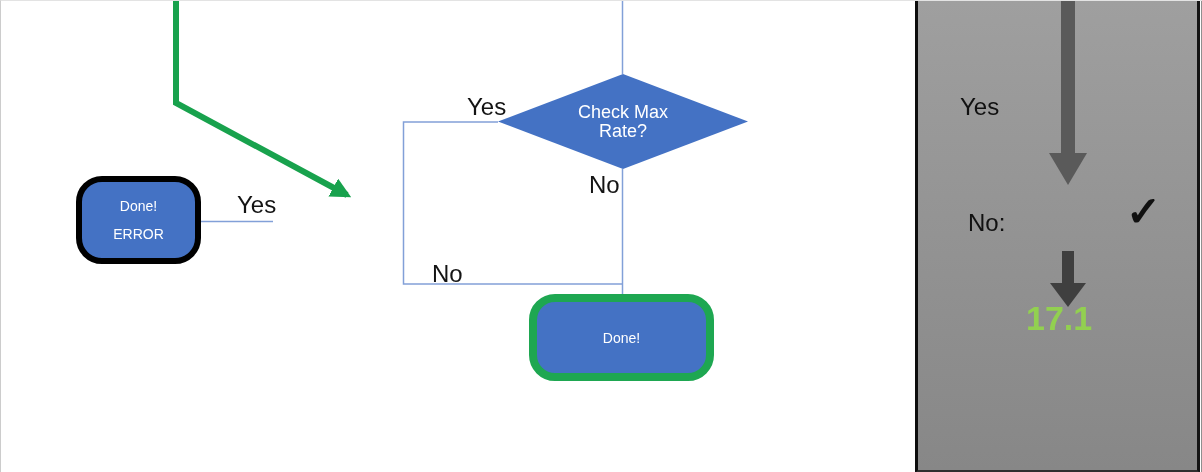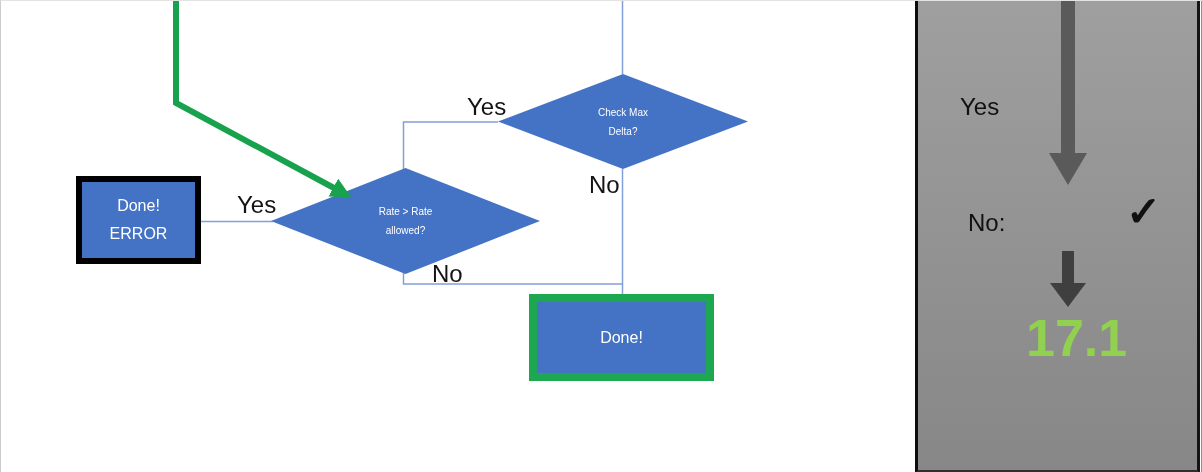--- a/index.html
+++ b/index.html
@@ -11,72 +11,66 @@
     background:#ffffff;
     border-top:1px solid #e3e3e3;
     border-left:1px solid #cccccc;
     box-sizing:border-box;
   }
   svg.layer{position:absolute;left:0;top:0;pointer-events:none;}
   .connectors{z-index:1;}
   .shape{position:absolute;z-index:2;display:flex;align-items:center;justify-content:center;
          text-align:center;color:#ffffff;box-sizing:border-box;}
   .diamond{background:#4472C4;clip-path:polygon(50% 0,100% 50%,50% 100%,0 50%);
-           font-size:10px;line-height:19px;}
-  .proc{background:#4472C4;font-size:16px;line-height:28px;}
+           font-size:18px;line-height:19px;}
+  .proc{background:#4472C4;font-size:14px;line-height:28px;border-radius:26px;}
   .proc.error{border:6px solid #000000;}
   .proc.done{border:8px solid #1EA751;}
   .greenline{z-index:3;}
   .lbl{position:absolute;z-index:4;font-size:24px;color:#141414;white-space:nowrap;}
   
   .panel{
     position:absolute;z-index:5;
     left:914px;top:0;width:285px;height:472px;
     background:linear-gradient(#9f9f9f,#878787);
     border-left:3px solid #0d0d0d;
     border-right:3px solid #141414;
     border-bottom:3px solid #2f2f2f;
     box-sizing:border-box;
     color:#111111;
   }
   .panel .ptext{position:absolute;font-size:24px;white-space:nowrap;}
   .panel .yes{left:42px;top:92px;}
   .panel .no-prefix{left:50px;top:208px;}
   .panel .delta{left:104px;top:208px;}
   .panel .check{left:208px;top:186px;font-size:42px;font-weight:bold;}
-  .panel .result{position:absolute;left:108px;top:307px;font-size:52px;font-weight:bold;color:#92D050;}
+  .panel .result{position:absolute;left:108px;top:298px;font-size:34px;font-weight:bold;color:#92D050;}
   .right-edge{position:absolute;z-index:6;left:1200px;top:0;width:1px;height:472px;background:#8f8f8f;}
 </style>
 </head>
 <body>
 
 <div class="stage">
 
   <svg class="layer connectors" width="1202" height="472">
     <g stroke="#82A0D8" stroke-width="1.5" fill="none">
       <path d="M621.5,0 V73"></path>
       <path d="M497,121 H402.5 V283 H621.5"></path>
       <path d="M621.5,168 V293"></path>
       <path d="M198,220.5 H272"></path>
     </g>
   </svg>
 
   <div class="shape diamond" style="left:497px;top:73px;width:250px;height:95px;">
     <div>
       <div>Check Max</div>
-      <div>Delta?</div>
+      <div>Rate?</div>
     </div>
   </div>
 
-  <div class="shape diamond" style="left:270px;top:167px;width:269px;height:106px;">
-    <div>
-      <div>Rate &gt; Rate</div>
-      <div>allowed?</div>
-    </div>
-  </div>
 
   <div class="shape proc error" style="left:75px;top:175px;width:125px;height:88px;">
     <div>
       <div>Done!</div>
       <div>ERROR</div>
     </div>
   </div>
 
   <div class="shape proc done" style="left:528px;top:293px;width:185px;height:87px;">
     <div>Done!</div>

